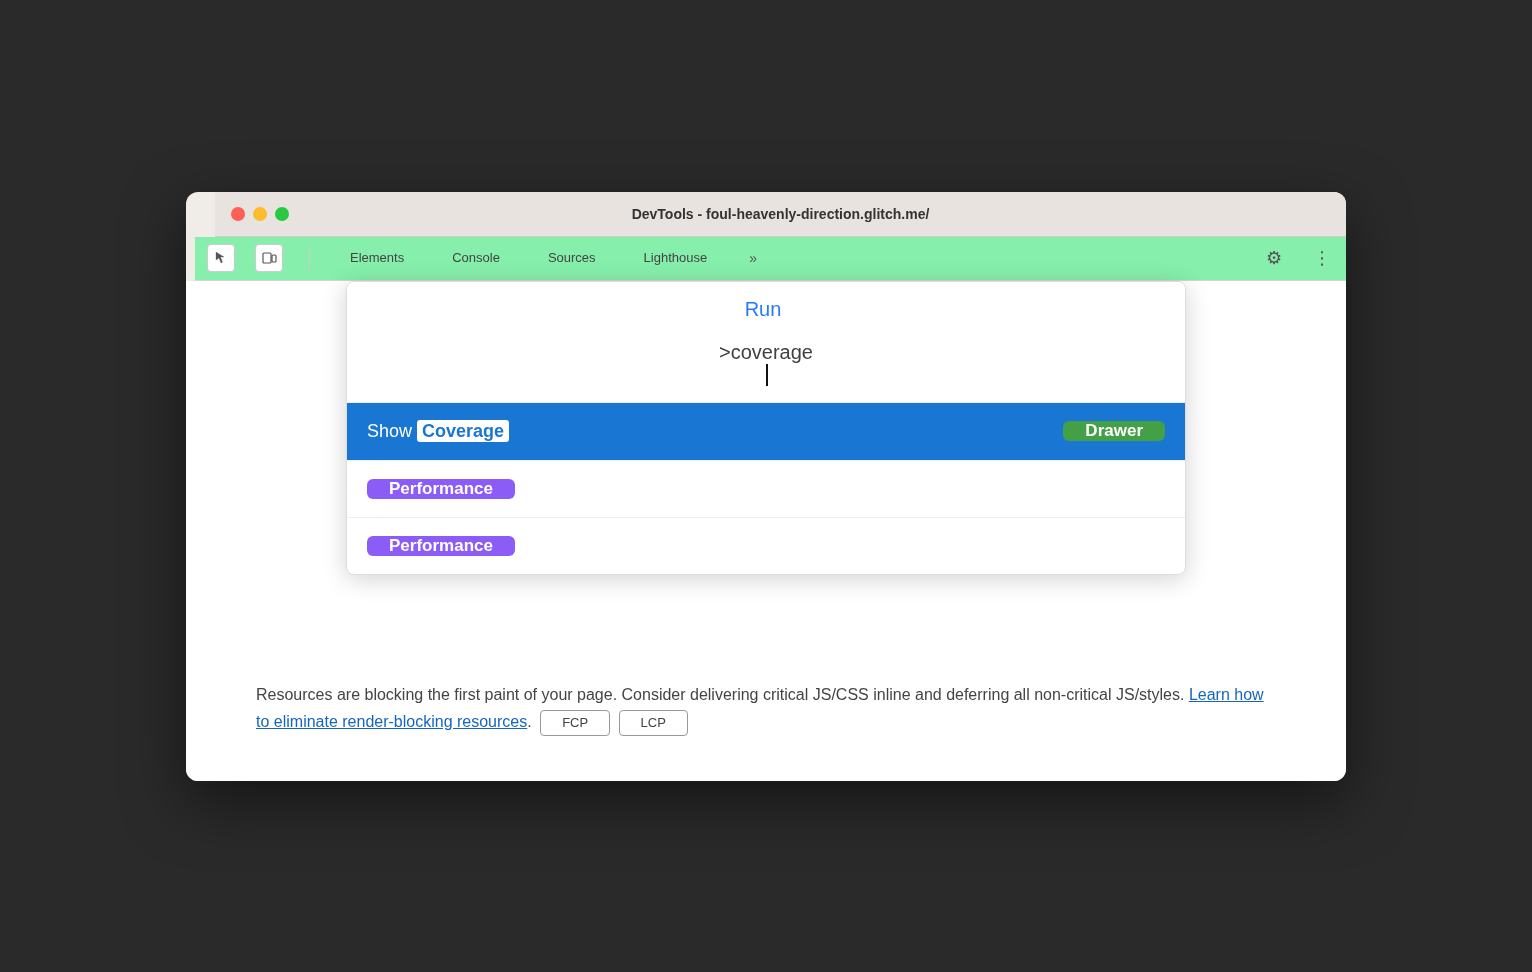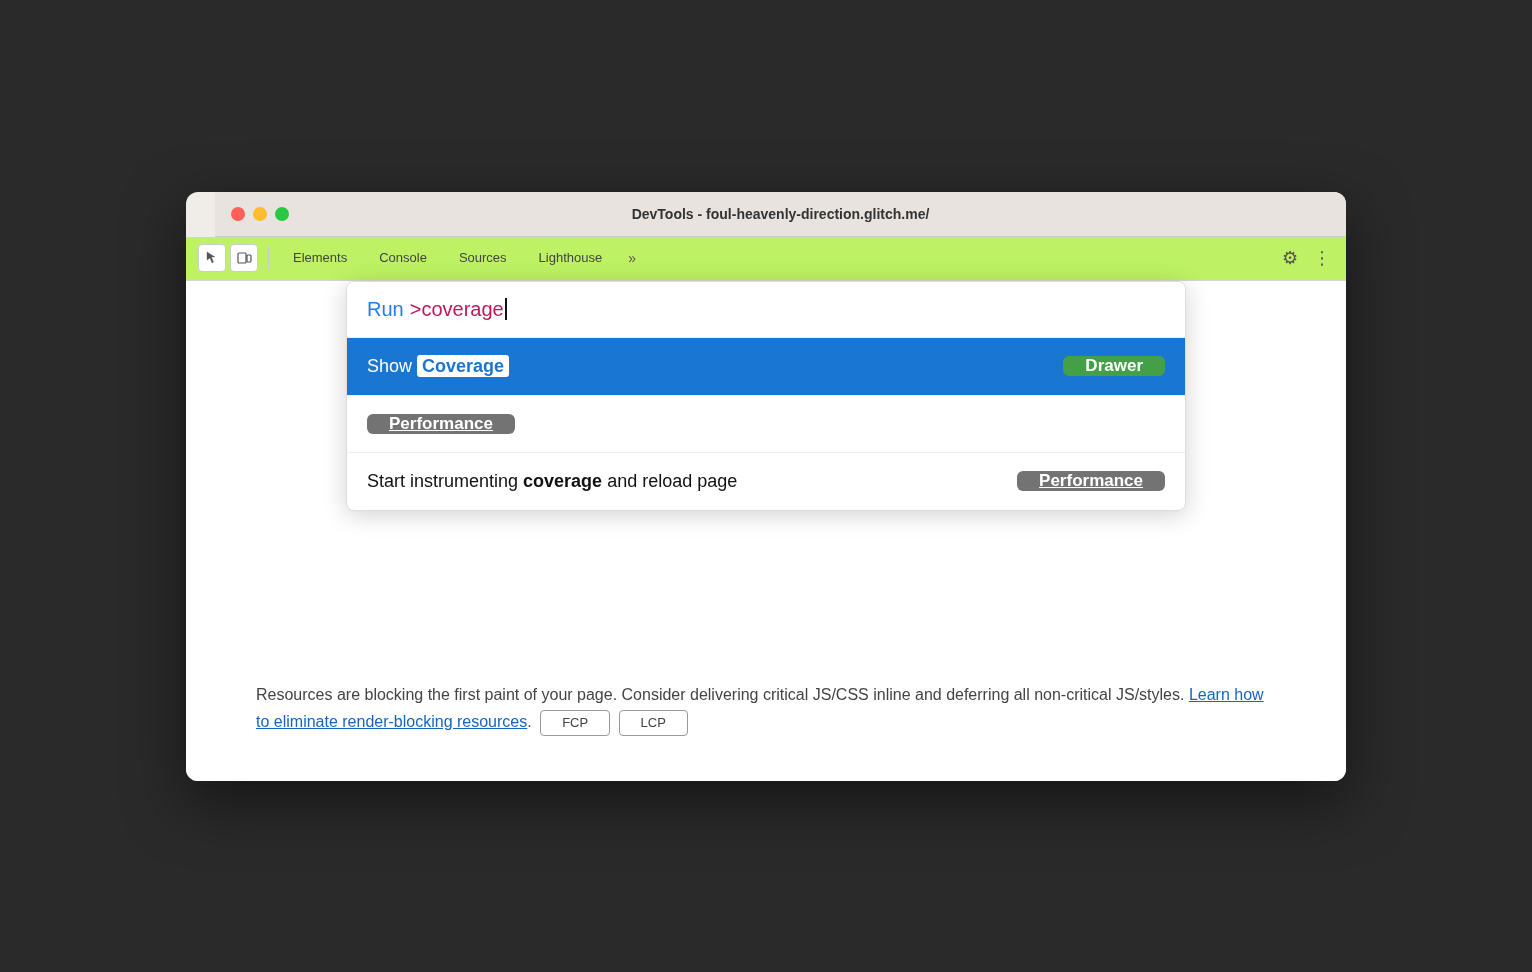--- a/index.html
+++ b/index.html
@@ -52,27 +52,28 @@
     .tl-green { background: #28c840; }
 
     .title-text {
       font-size: 14px;
       font-weight: 600;
       color: #333;
     }
 
     
     .toolbar {
-      background: #bef264;
+      background: #86efac;
       padding: 0 12px;
       display: flex;
       align-items: center;
       border-bottom: 1px solid #d8d4d0;
       height: 44px;
-      gap: 4px;
+      gap: 20px;
+      margin-left: 9px;
     }
 
     .toolbar-icon-btn {
       width: 28px;
       height: 28px;
       border: 1px solid #ccc;
       background: #fff;
       border-radius: 4px;
       display: flex;
       align-items: center;
@@ -157,33 +158,35 @@
       z-index: 10;
       border: 1px solid #e0ddd9;
     }
 
     .command-input-row {
       padding: 16px 20px;
       display: flex;
       align-items: center;
       border-bottom: 1px solid #eee;
       background: #fff;
+      flex-direction: column;
     }
 
     .run-label {
       color: #2979ff;
       font-size: 20px;
       font-weight: 400;
       margin-right: 6px;
     }
 
     .command-text {
       font-size: 20px;
-      color: #be185d;
+      color: #404040;
       font-weight: 400;
+      margin-top: 20px;
     }
 
     .cursor-blink {
       display: inline-block;
       width: 2px;
       height: 22px;
       background: #111;
       vertical-align: middle;
       margin-left: 1px;
     }
@@ -234,21 +237,21 @@
     .result-tag {
       padding: 0 22px;
       border-radius: 6px;
       font-size: 17px;
       font-weight: 600;
       color: #fff;
       cursor: pointer;
     }
 
     .tag-drawer { background: #43a047; }
-    .tag-performance { background: #737373; text-decoration: underline; }
+    .tag-performance { background: #8b5cf6; }
 
     
     .bg-content {
       margin-top: 360px;
       padding: 0 20px;
     }
 
     .bg-text {
       font-size: 16px;
       color: #444;
@@ -336,23 +339,20 @@
           <span class="result-label-prefix">Show </span><span class="highlight-box">Coverage</span>
         </span>
         <span class="result-tag tag-drawer">Drawer</span>
       </div>
 
       <div class="result-row">
         <span class="result-tag tag-performance">Performance</span>
       </div>
 
       <div class="result-row">
-        <span class="result-label">
-          <span class="result-label-prefix">Start instrumenting </span><span class="result-label-bold">coverage</span><span class="result-label-prefix"> and reload page</span>
-        </span>
         <span class="result-tag tag-performance">Performance</span>
       </div>
 
     </div>
 
     <div class="bg-content">
       <p class="bg-text">
         <span>Resources are blocking the first paint of your page. Consider delivering critical JS/CSS inline and deferring all non-critical JS/styles.</span>
         <a class="bg-link">Learn how to eliminate render-blocking resources</a><span>.</span>
         <span class="badge">FCP</span>

